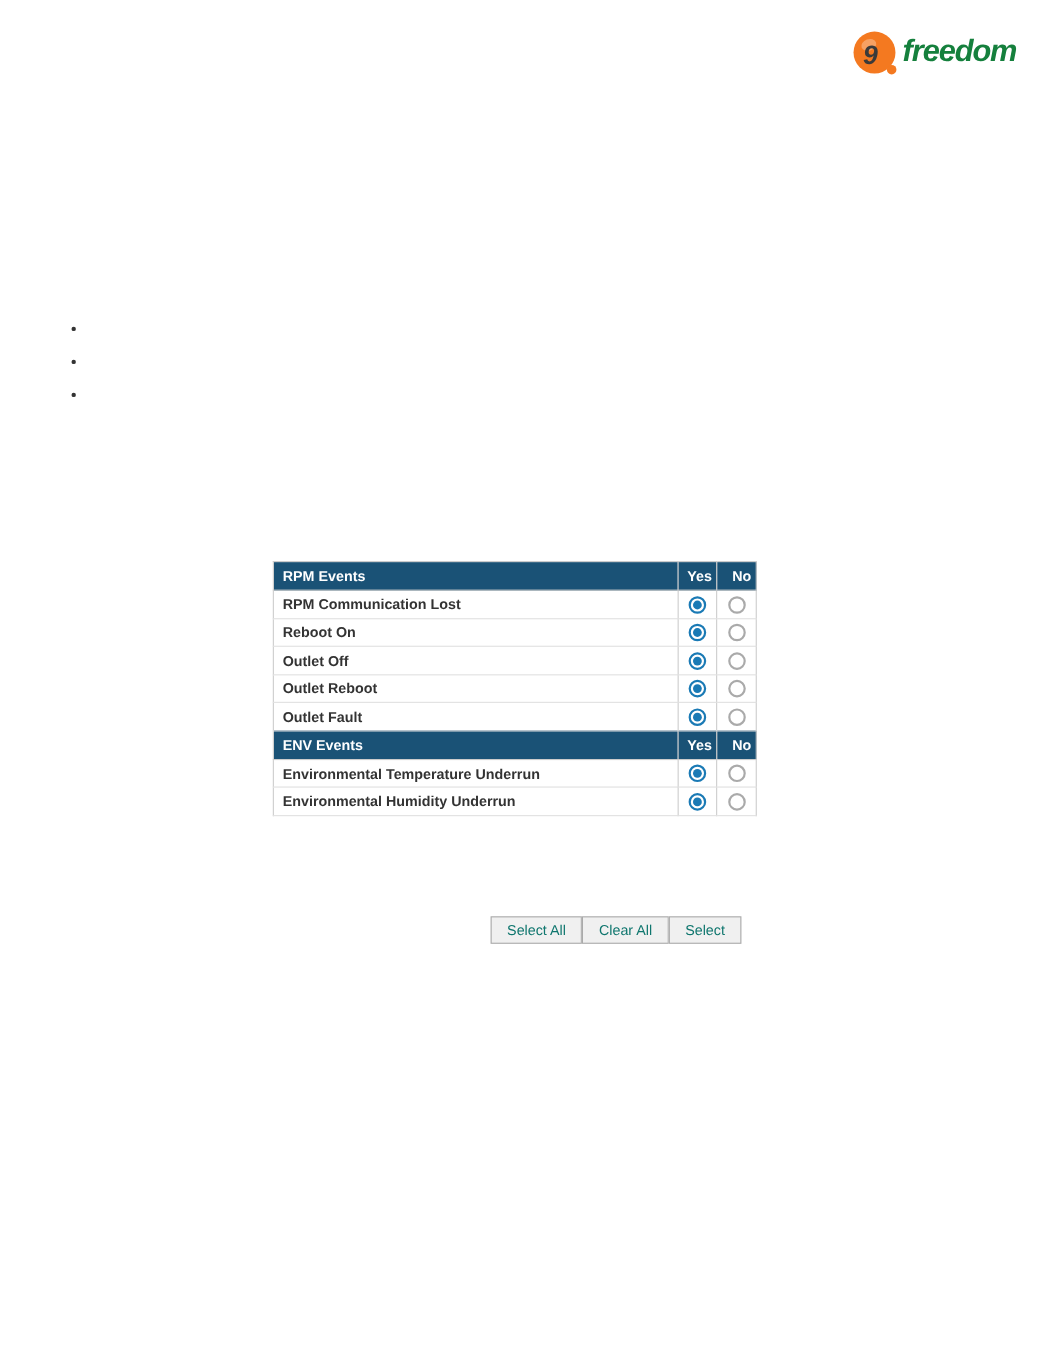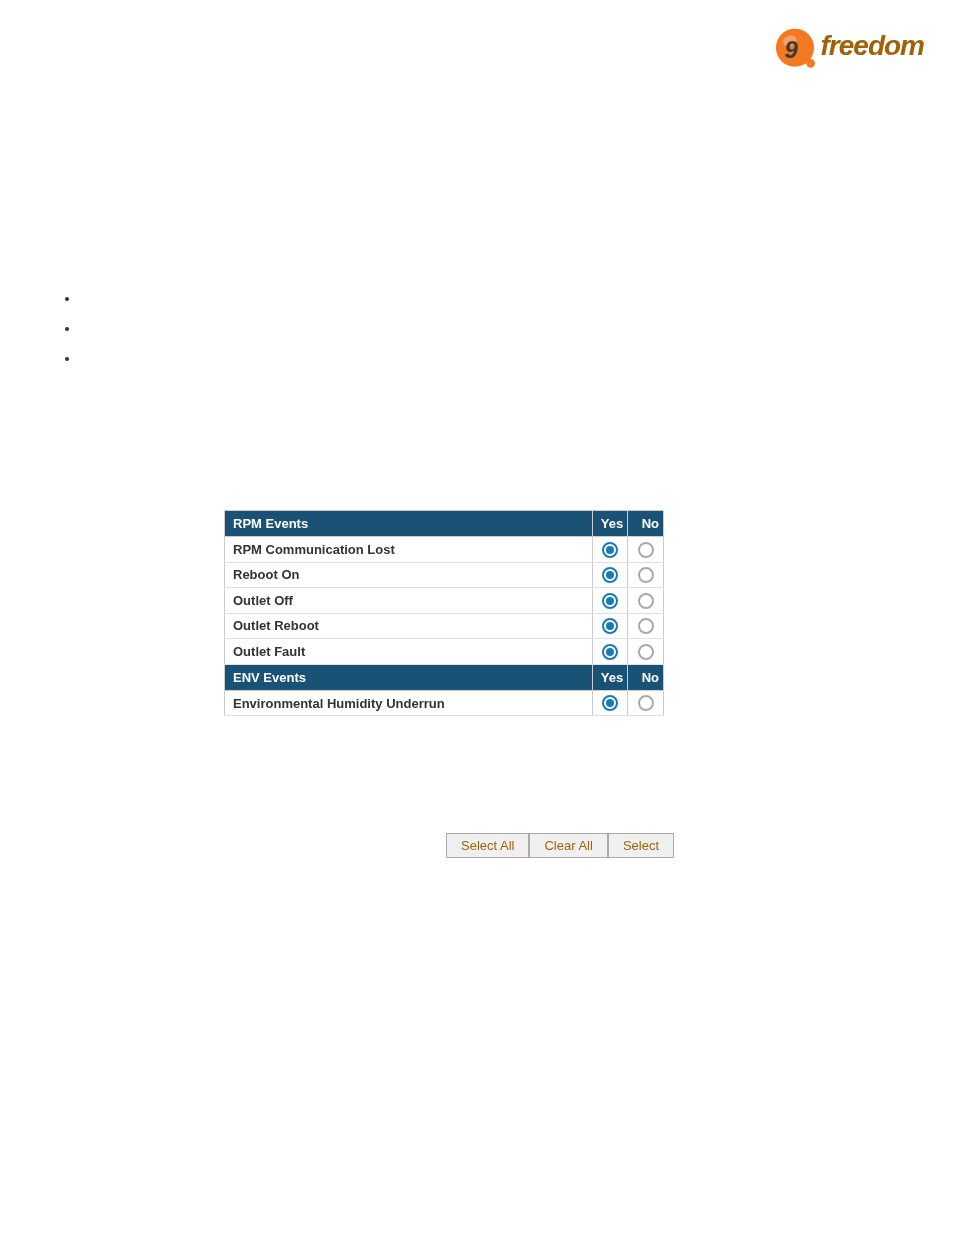--- a/index.html
+++ b/index.html
@@ -17,21 +17,21 @@
     .logo-area {
       position: absolute;
       top: 20px;
       right: 30px;
       display: flex;
       align-items: center;
     }
     .logo-text {
       font-size: 28px;
       font-weight: bold;
-      color: #a16207;
+      color: #15803d;
       font-style: italic;
       letter-spacing: -1px;
     }
     .logo-icon {
       width: 52px;
       height: 52px;
       margin-left: 4px;
     }
 
     
@@ -46,21 +46,21 @@
     }
     .bullet-list-area ul li {
       margin-bottom: 12px;
       line-height: 1.4;
     }
 
     
     .table-area {
       position: absolute;
       top: 510px;
-      left: 224px;
+      left: 248px;
     }
 
     .events-table {
       border-collapse: collapse;
       width: 440px;
     }
 
     .events-table .section-header {
       background-color: #1a5276;
       color: #ffffff;
@@ -133,21 +133,21 @@
       left: 446px;
       display: flex;
       gap: 0;
     }
     .action-btn {
       padding: 4px 14px;
       font-size: 13px;
       background: #f0f0f0;
       border: 1px solid #aaa;
       cursor: pointer;
-      color: #a16207;
+      color: #0f766e;
     }
   </style>
 </head>
 <body>
 
 <div class="logo-area">
   <svg class="logo-icon" viewBox="0 0 60 60" xmlns="http://www.w3.org/2000/svg">
 
     <ellipse cx="30" cy="32" rx="22" ry="22" fill="#f47920"></ellipse>
 
@@ -204,20 +204,25 @@
       <td class="radio-cell"><span class="radio-no"></span></td>
     </tr>
 
     <tr class="section-header">
       <td>ENV Events</td>
       <td class="yes-no-header">Yes</td>
       <td class="yes-no-header">No</td>
     </tr>
 
     <tr class="data-row">
+      <td class="label-cell">Environmental Temperature Underrun</td>
+      <td class="radio-cell"><span class="radio-yes"></span></td>
+      <td class="radio-cell"><span class="radio-no"></span></td>
+    </tr>
+    <tr class="data-row">
       <td class="label-cell">Environmental Humidity Underrun</td>
       <td class="radio-cell"><span class="radio-yes"></span></td>
       <td class="radio-cell"><span class="radio-no"></span></td>
     </tr>
   </tbody>
     </table>
 </div>
 
 <div class="buttons-area">
   <button class="action-btn">Select All</button>

